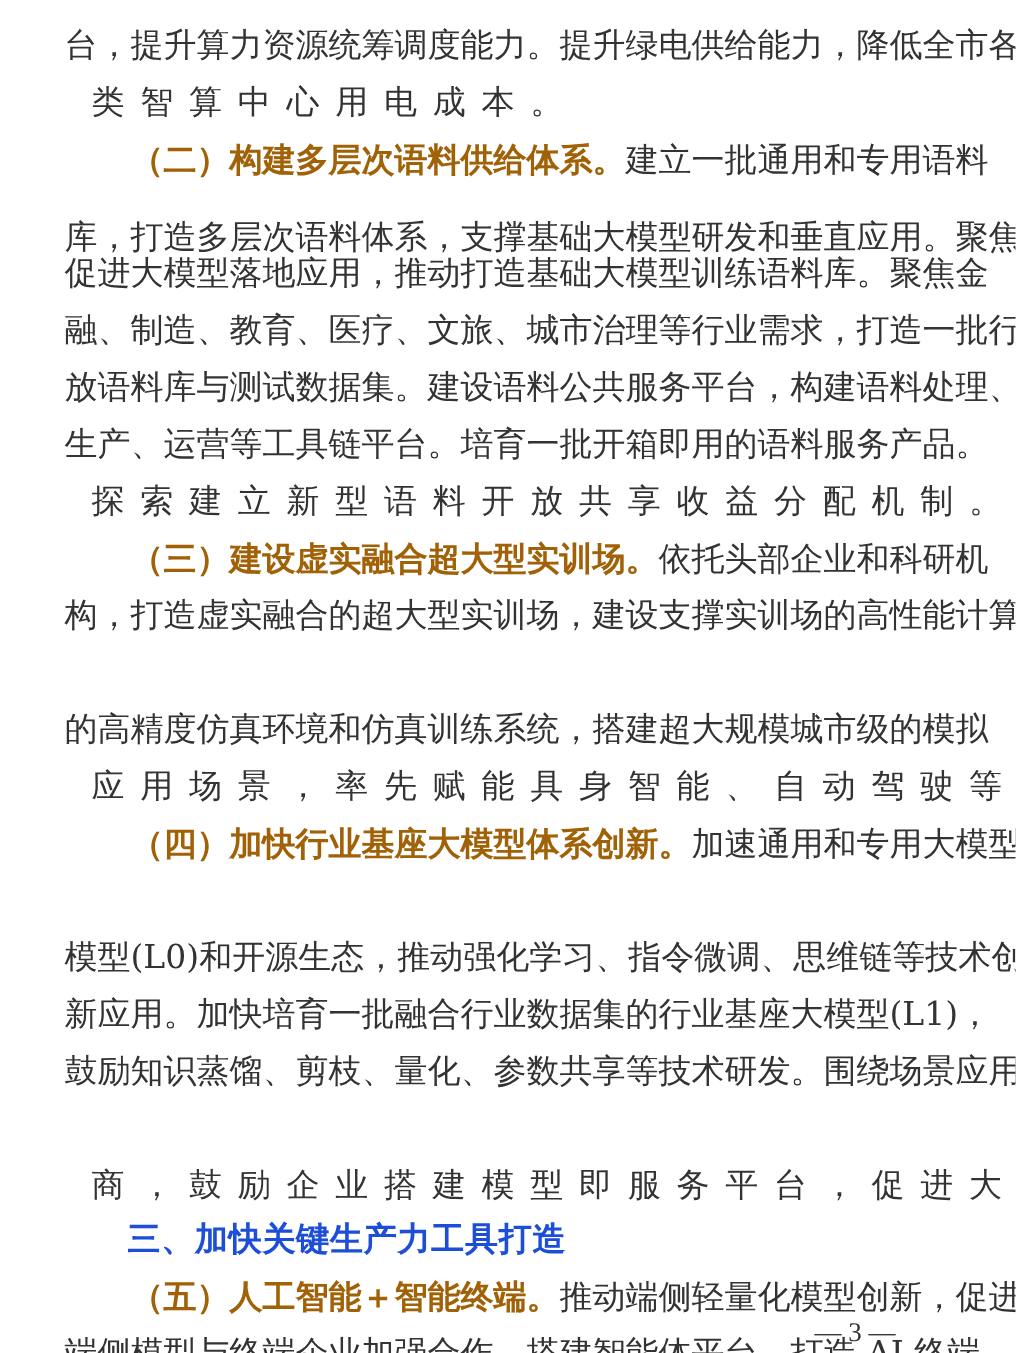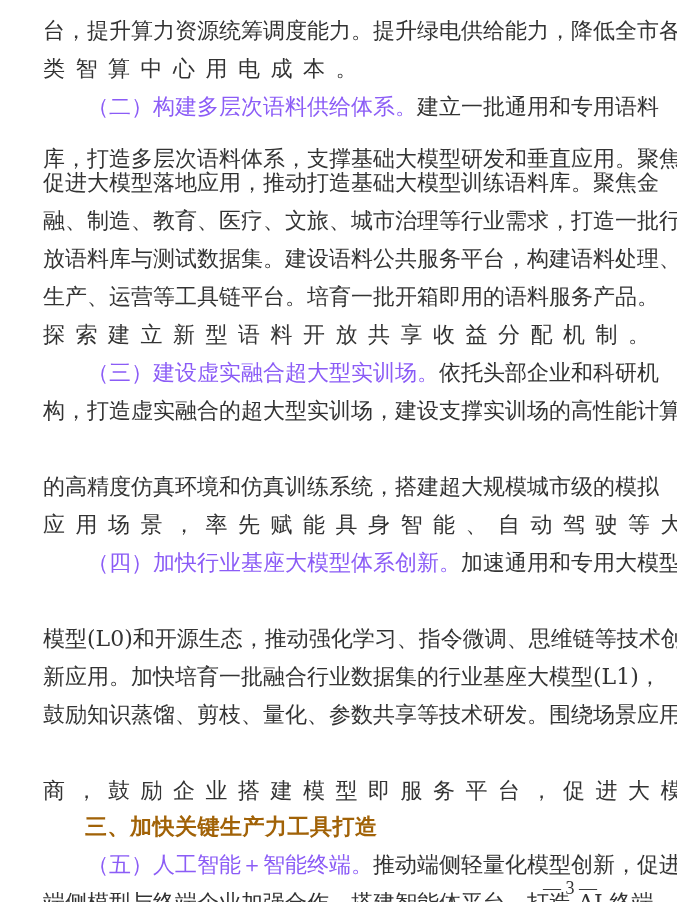--- a/index.html
+++ b/index.html
@@ -10,26 +10,26 @@
     color: #2a2a2a;
   }
   .page { position: absolute; left: 0; top: 0; width: 665px; height: 902px; }
   .line {
     position: absolute; left: 43px; width: 590px; height: 30px;
     font-size: 22px; line-height: 30px; white-space: nowrap;
     text-align: justify; text-align-last: justify;
     font-weight: normal; color: #333;
   }
   .line.indent { left: 87px; width: 546px; }
-  .line.short { text-align-last: left; letter-spacing: 10.5px; }
-  .lead { font-weight: normal; color: #8b5cf6; }
+  .line.short { text-align-last: left; letter-spacing: 10.5px; margin-left: 18px; }
+  .lead { font-weight: bold; color: #a16207; }
   .heading {
     position: absolute; left: 85px; height: 30px;
     font-family: "DejaVu Sans", "Liberation Sans", sans-serif;
-    font-weight: bold; font-size: 22px; line-height: 30px; color: #a16207;
+    font-weight: bold; font-size: 22px; line-height: 30px; color: #1d4ed8;
     letter-spacing: 0.5px;
   }
   .pagenum {
     position: absolute; left: 528px; top: 874px; width: 84px; height: 28px;
     font-size: 18px; line-height: 28px; text-align: center; color: #333;
     font-family: "Liberation Serif", serif;
   }
 </style>
 </head>
 <body>

